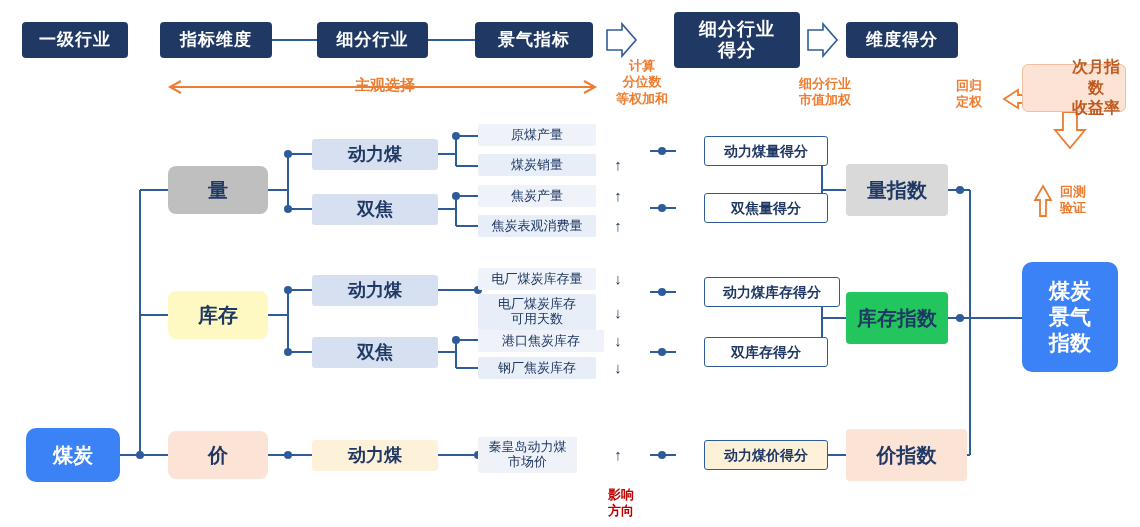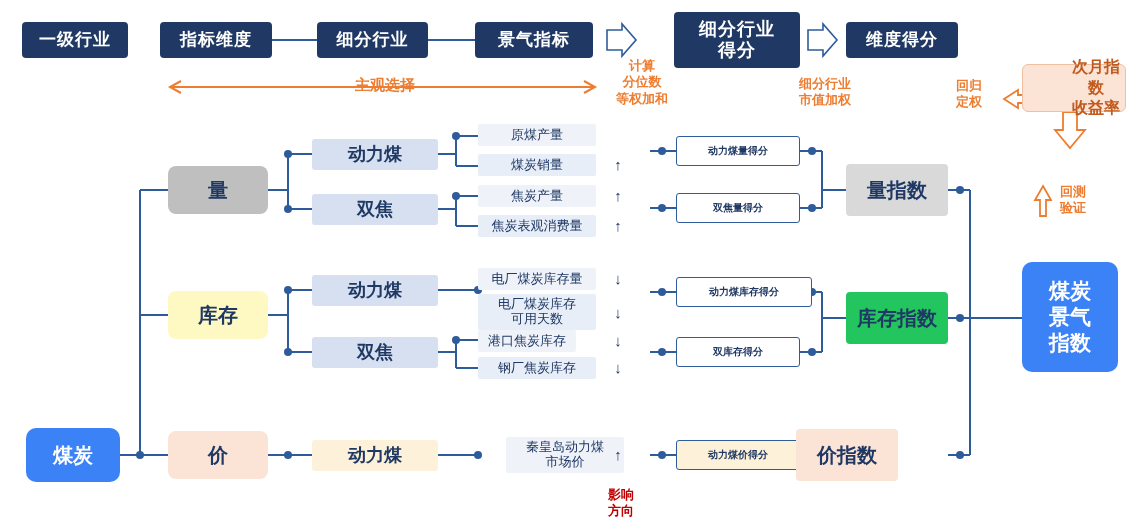--- a/index.html
+++ b/index.html
@@ -14,21 +14,21 @@
   .cat.gray{background:#bfbfbf;color:#1f3864;}
   .cat.blue{background:#fef9c3;color:#1f3864;align-items:center;}
   .cat.pink{background:#fbe3d6;color:#1f3864;}
   
   .sub{background:#d6e0f0;color:#1f3864;font-size:18px;font-weight:bold;border-radius:3px;}
   .sub.cream{background:#fdf2d9;}
   
   .ind{background:#eff3f9;color:#1f3864;font-size:13px;border-radius:2px;}
   .ind.b{background:#e8eef7;}
   
-  .score{background:#ffffff;border:1.5px solid #2e5c9a;color:#1f3864;font-size:10px;font-weight:bold;border-radius:3px;}
+  .score{background:#ffffff;border:1.5px solid #2e5c9a;color:#1f3864;font-size:14px;font-weight:bold;border-radius:3px;margin-left:28px;}
   .score.cream{background:#fdf2d9;border-color:#2e5c9a;}
   
   .idx{font-size:20px;font-weight:bold;color:#1f3864;border-radius:4px;}
   .idx.gray{background:#d9d9d9;}
   .idx.blue{background:#22c55e;}
   .idx.pink{background:#fbe3d6;}
   
   .final{background:#3b82f6;color:#ffffff;font-size:21px;font-weight:bold;border-radius:10px;line-height:1.25;}
   .ret{background:#fbe3d6;color:#c05a1e;font-size:16px;font-weight:bold;border-radius:6px;border:1px solid #f0c0a0;line-height:1.3;}
   
@@ -248,27 +248,27 @@
   <div class="node ind b" style="left:478px;top:215px;width:118px;height:22px;">
       <span>焦炭表观消费量</span>
     </div>
   <div class="node ind" style="left:478px;top:268px;width:118px;height:22px;">
       <span>电厂煤炭库存量</span>
     </div>
   <div class="node ind b" style="left:478px;top:294px;width:118px;height:36px;flex-direction:column;">
     <span>电厂煤炭库存</span>
     <span>可用天数</span>
   </div>
-  <div class="node ind" style="left:478px;top:330px;width:98px;height:22px;">
+  <div class="node ind" style="left:478px;top:330px;width:126px;height:22px;">
       <span>港口焦炭库存</span>
     </div>
   <div class="node ind b" style="left:478px;top:357px;width:118px;height:22px;">
       <span>钢厂焦炭库存</span>
     </div>
-  <div class="node ind" style="left:478px;top:437px;width:118px;height:36px;flex-direction:column;margin-left:28px;">
+  <div class="node ind" style="left:478px;top:437px;width:99px;height:36px;flex-direction:column;">
     <span>秦皇岛动力煤</span>
     <span>市场价</span>
   </div>
 
   <div class="node" style="left:608px;top:154px;width:20px;height:22px;color:#1f3864;font-size:15px;">
       <span>↑</span>
     </div>
   <div class="node" style="left:608px;top:185px;width:20px;height:22px;color:#1f3864;font-size:15px;">
       <span>↑</span>
     </div>
@@ -306,21 +306,21 @@
   <div class="node score cream" style="left:676px;top:440px;width:124px;height:30px;">
       <span>动力煤价得分</span>
     </div>
 
   <div class="node idx gray" style="left:846px;top:164px;width:102px;height:52px;">
       <span>量指数</span>
     </div>
   <div class="node idx blue" style="left:846px;top:292px;width:102px;height:52px;">
       <span>库存指数</span>
     </div>
-  <div class="node idx pink" style="left:796px;top:429px;width:102px;height:52px;">
+  <div class="node idx pink" style="left:846px;top:429px;width:121px;height:52px;">
       <span>价指数</span>
     </div>
 
   <div class="node final" style="left:1022px;top:262px;width:96px;height:110px;flex-direction:column;">
     <span>煤炭</span>
     <span>景气</span>
     <span>指数</span>
   </div>
 
   <div class="node ret" style="left:1022px;top:64px;width:104px;height:48px;flex-direction:column;padding-left:44px;">

